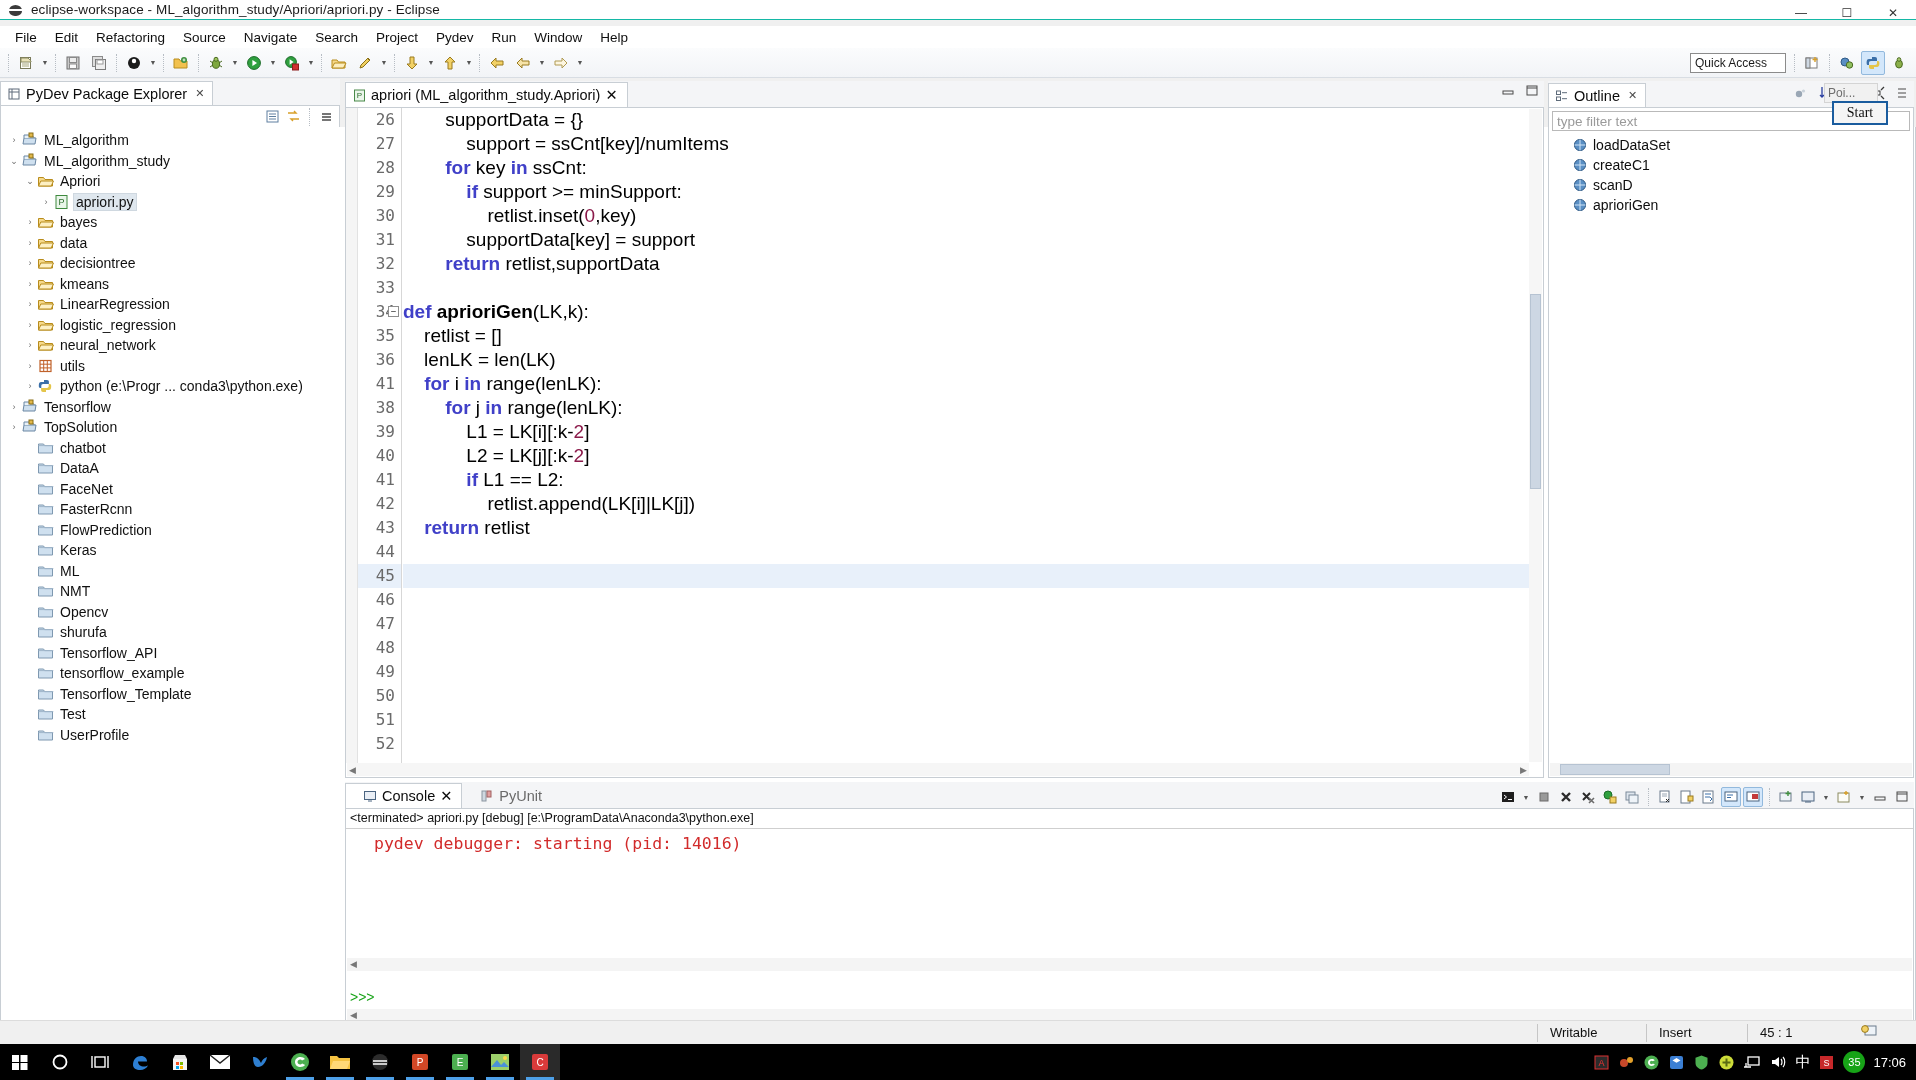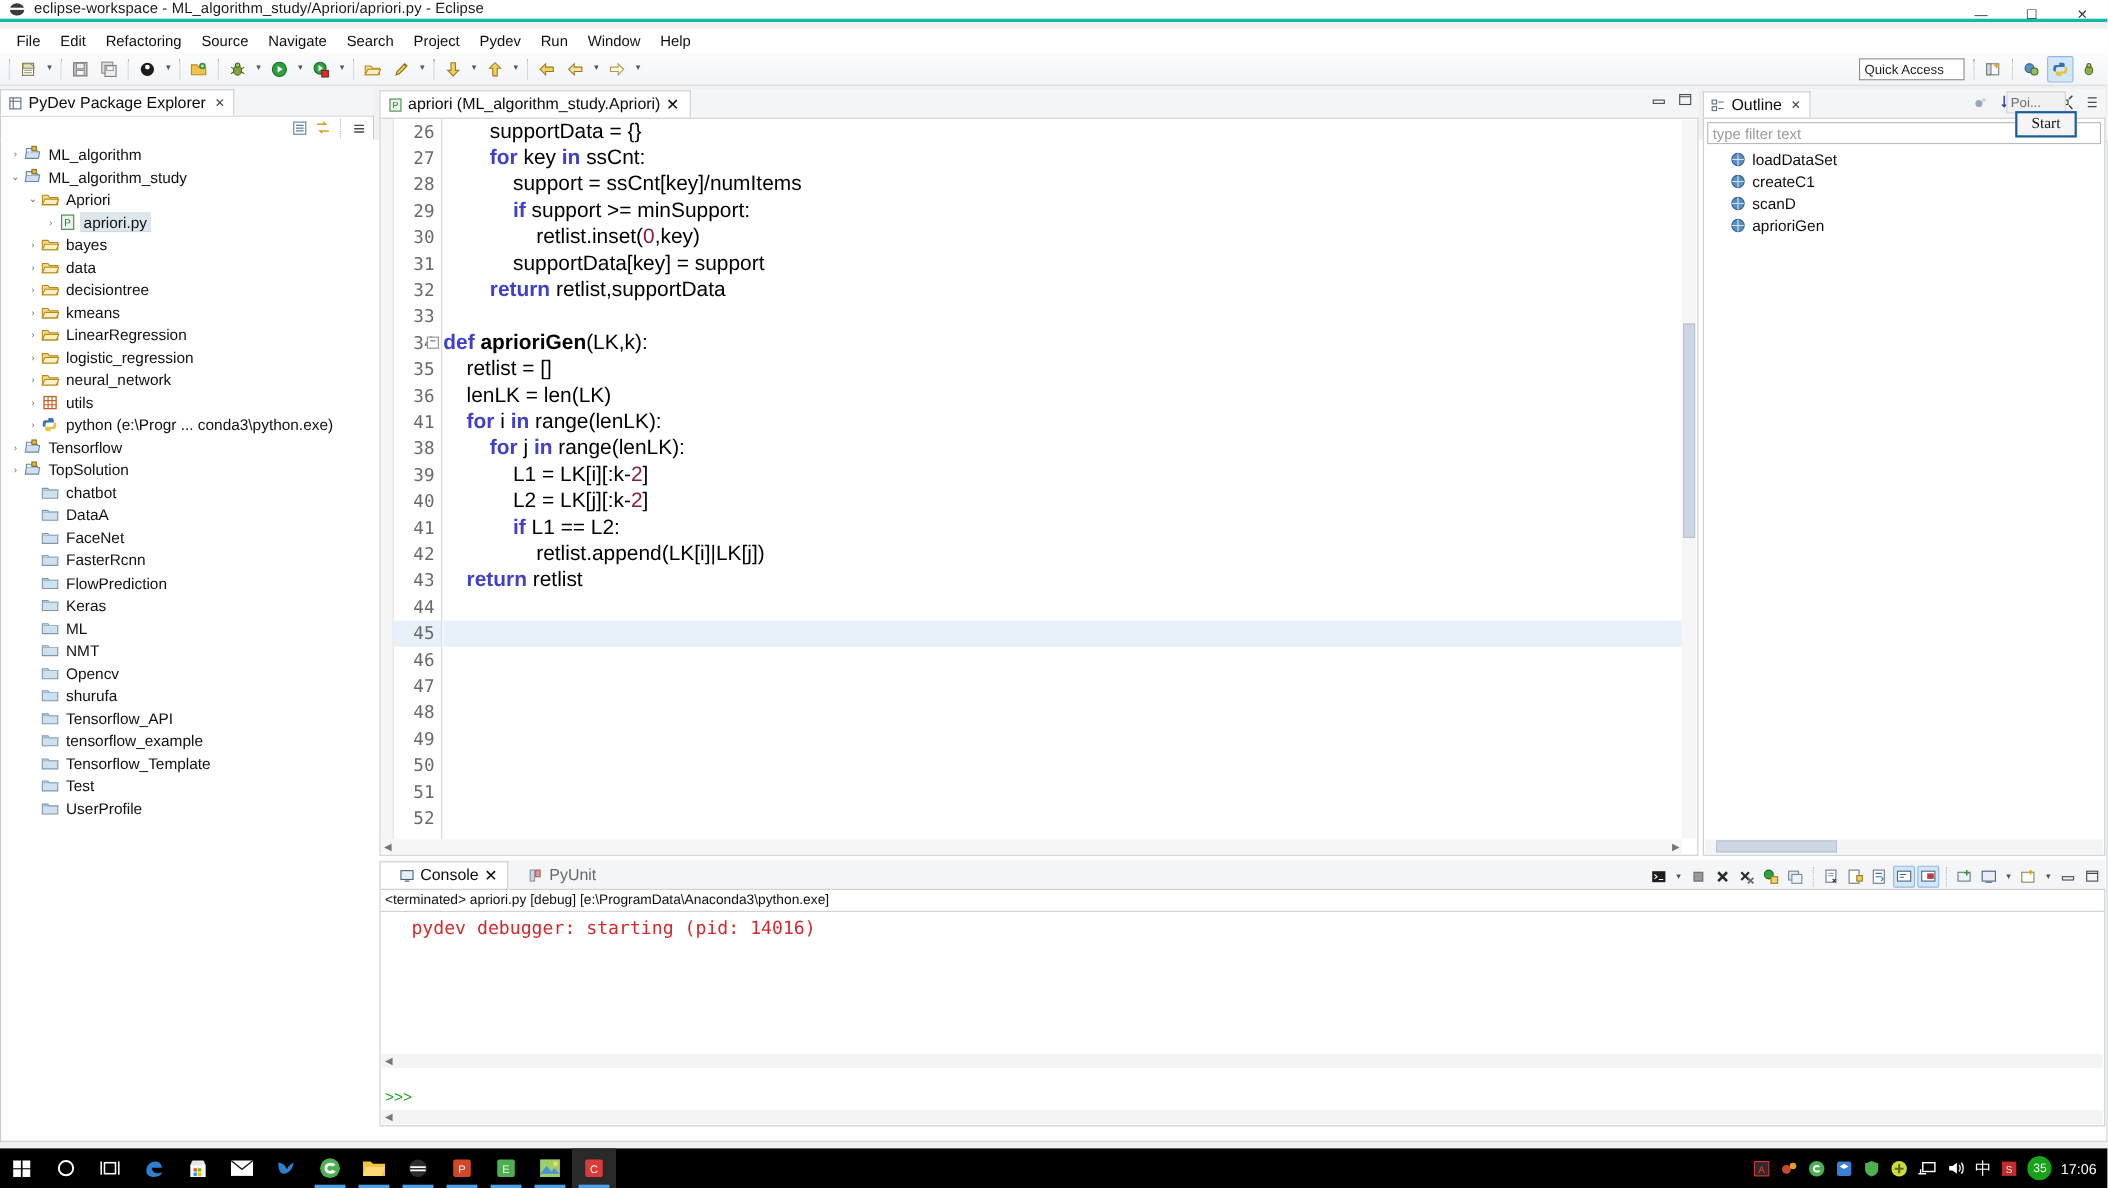--- a/index.html
+++ b/index.html
@@ -15,22 +15,22 @@
   #app {
     position: relative;
     width: 1916px; height: 1080px;
     background: #f0f0f0;
   }
 
   
   .titlebar {
     position: absolute; top: 0; left: 0; right: 0; height: 20px;
     background: #ffffff;
-    border-bottom: 3px solid #14b8a6;
-    display: flex; 
+    border-bottom: 1px solid #14b8a6;
+    display: flex; align-items: center;
   }
   .titlebar .tb-icon {
     width: 16px; height: 16px; margin: 0 7px 0 8px;
     position: relative;
   }
   .tb-icon .moon {
     position: absolute; left: 1px; top: 3px; width: 13px; height: 11px;
     background: #3b3b3b; border-radius: 50% 50% 45% 45%;
   }
   .tb-icon .moon:after {
@@ -837,22 +837,22 @@
             <div class="lnum">46</div>
             <div class="lnum">47</div>
             <div class="lnum">48</div>
             <div class="lnum">49</div>
             <div class="lnum">50</div>
             <div class="lnum">51</div>
             <div class="lnum">52</div>
           </div>
         <div class="code-scroll" id="codearea">
             <div class="codeline"><span>        supportData = {}</span></div>
+            <div class="codeline"><span>            support = ssCnt[key]/numItems</span></div>
             <div class="codeline"><span>        </span><span class="kw">for</span><span> key </span><span class="kw">in</span><span> ssCnt:</span></div>
-            <div class="codeline"><span>            support = ssCnt[key]/numItems</span></div>
             <div class="codeline"><span>            </span><span class="kw">if</span><span> support &gt;= minSupport:</span></div>
             <div class="codeline"><span>                retlist.inset(</span><span class="num">0</span><span>,key)</span></div>
             <div class="codeline"><span>            supportData[key] = support</span></div>
             <div class="codeline"><span>        </span><span class="kw">return</span><span> retlist,supportData</span></div>
             <div class="codeline"><span></span></div>
             <div class="codeline"><span class="kw">def</span><span> </span><span class="fname">aprioriGen</span><span>(LK,k):</span></div>
             <div class="codeline"><span>    retlist = []</span></div>
             <div class="codeline"><span>    lenLK = len(LK)</span></div>
             <div class="codeline"><span>    </span><span class="kw">for</span><span> i </span><span class="kw">in</span><span> range(lenLK):</span></div>
             <div class="codeline"><span>        </span><span class="kw">for</span><span> j </span><span class="kw">in</span><span> range(lenLK):</span></div>
@@ -1108,20 +1108,36 @@
           <div class="cons-arrow">◀</div>
         </div>
         <div style="position:absolute;left:4px;bottom:18px;" class="cons-prompt">&gt;&gt;&gt;</div>
         <div class="cons-hsplit2">
           <div class="cons-arrow">◀</div>
         </div>
       </div>
     </div>
   </div>
 
+  <div class="statusbar">
+    <div style="flex:1"></div>
+    <div class="st-sep"></div>
+    <div class="st-cell" style="width:108px">Writable</div>
+    <div class="st-sep"></div>
+    <div class="st-cell" style="width:100px">Insert</div>
+    <div class="st-sep"></div>
+    <div class="st-cell" style="width:100px">45 : 1</div>
+    <div class="st-cell">
+      <svg class="icn" width="18" height="16" viewBox="0 0 18 16">
+          <rect x="5" y="3" width="11" height="9" fill="#eef3f8" stroke="#6b7b8b"></rect>
+          <circle cx="5" cy="6" r="3.4" fill="#f2d166" stroke="#9a7b1e"></circle>
+        </svg>
+    </div>
+    <div style="width:26px"></div>
+  </div>
 
   <div class="taskbar">
     <div class="tk">
       <svg class="icn" width="18" height="18" viewBox="0 0 18 18">
           <rect x="1" y="2" width="7" height="7" fill="#fff"></rect>
           <rect x="9.5" y="2" width="7" height="7" fill="#fff"></rect>
           <rect x="1" y="10" width="7" height="7" fill="#fff"></rect>
           <rect x="9.5" y="10" width="7" height="7" fill="#fff"></rect>
         </svg>
     </div>

